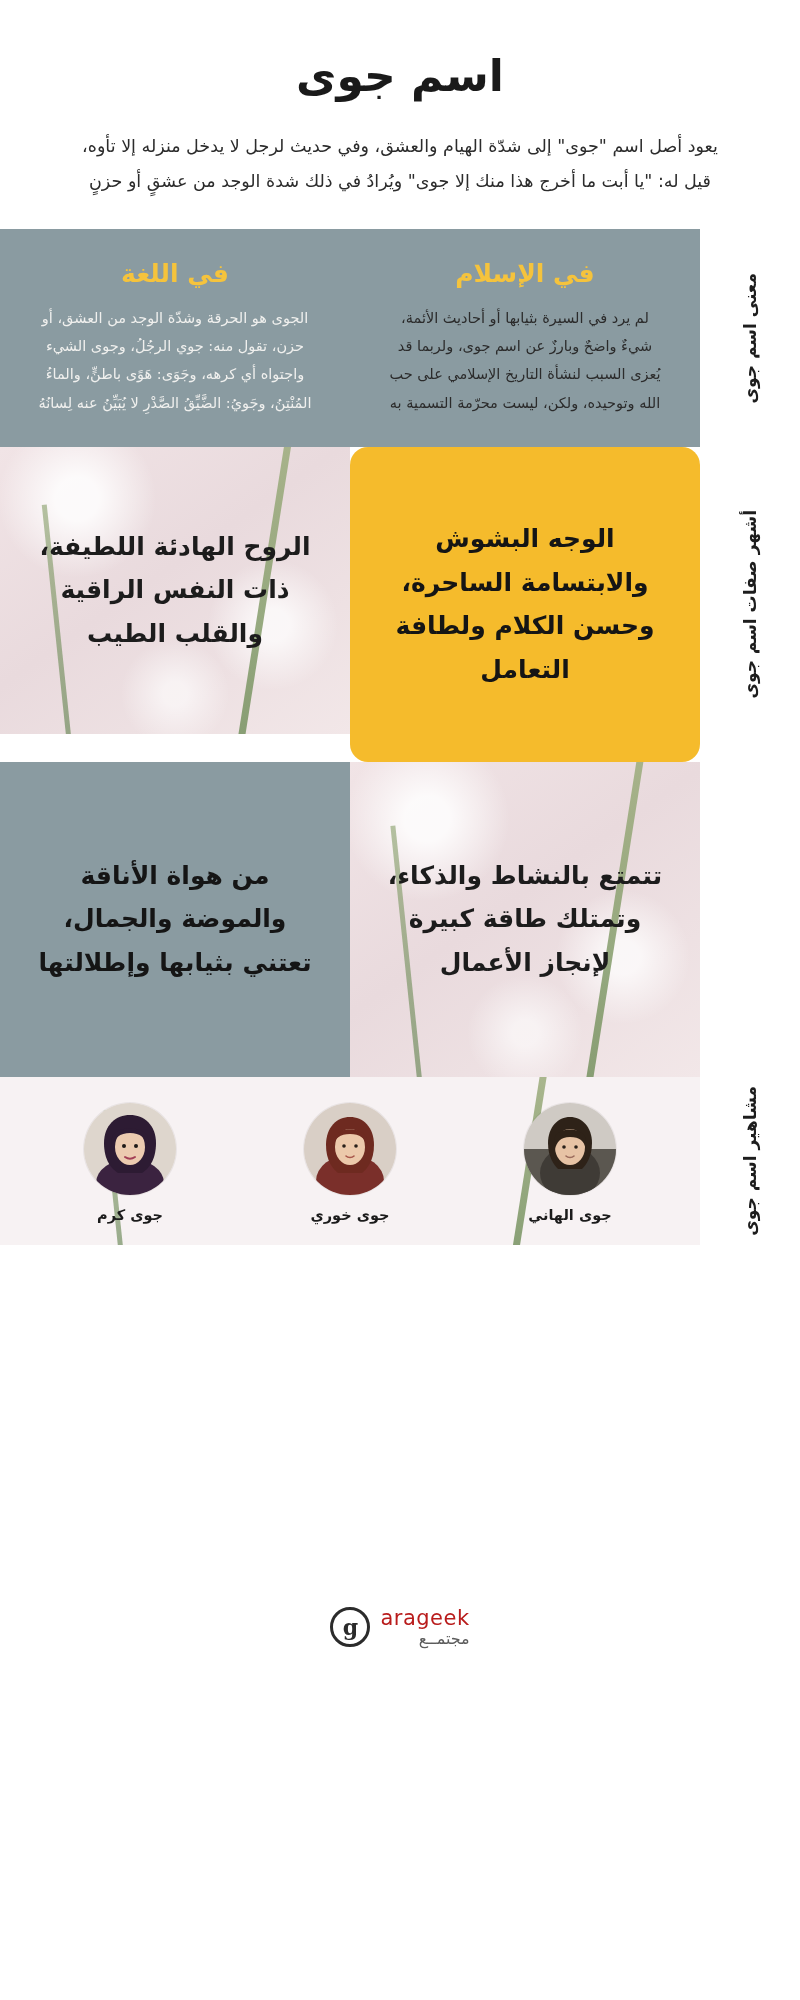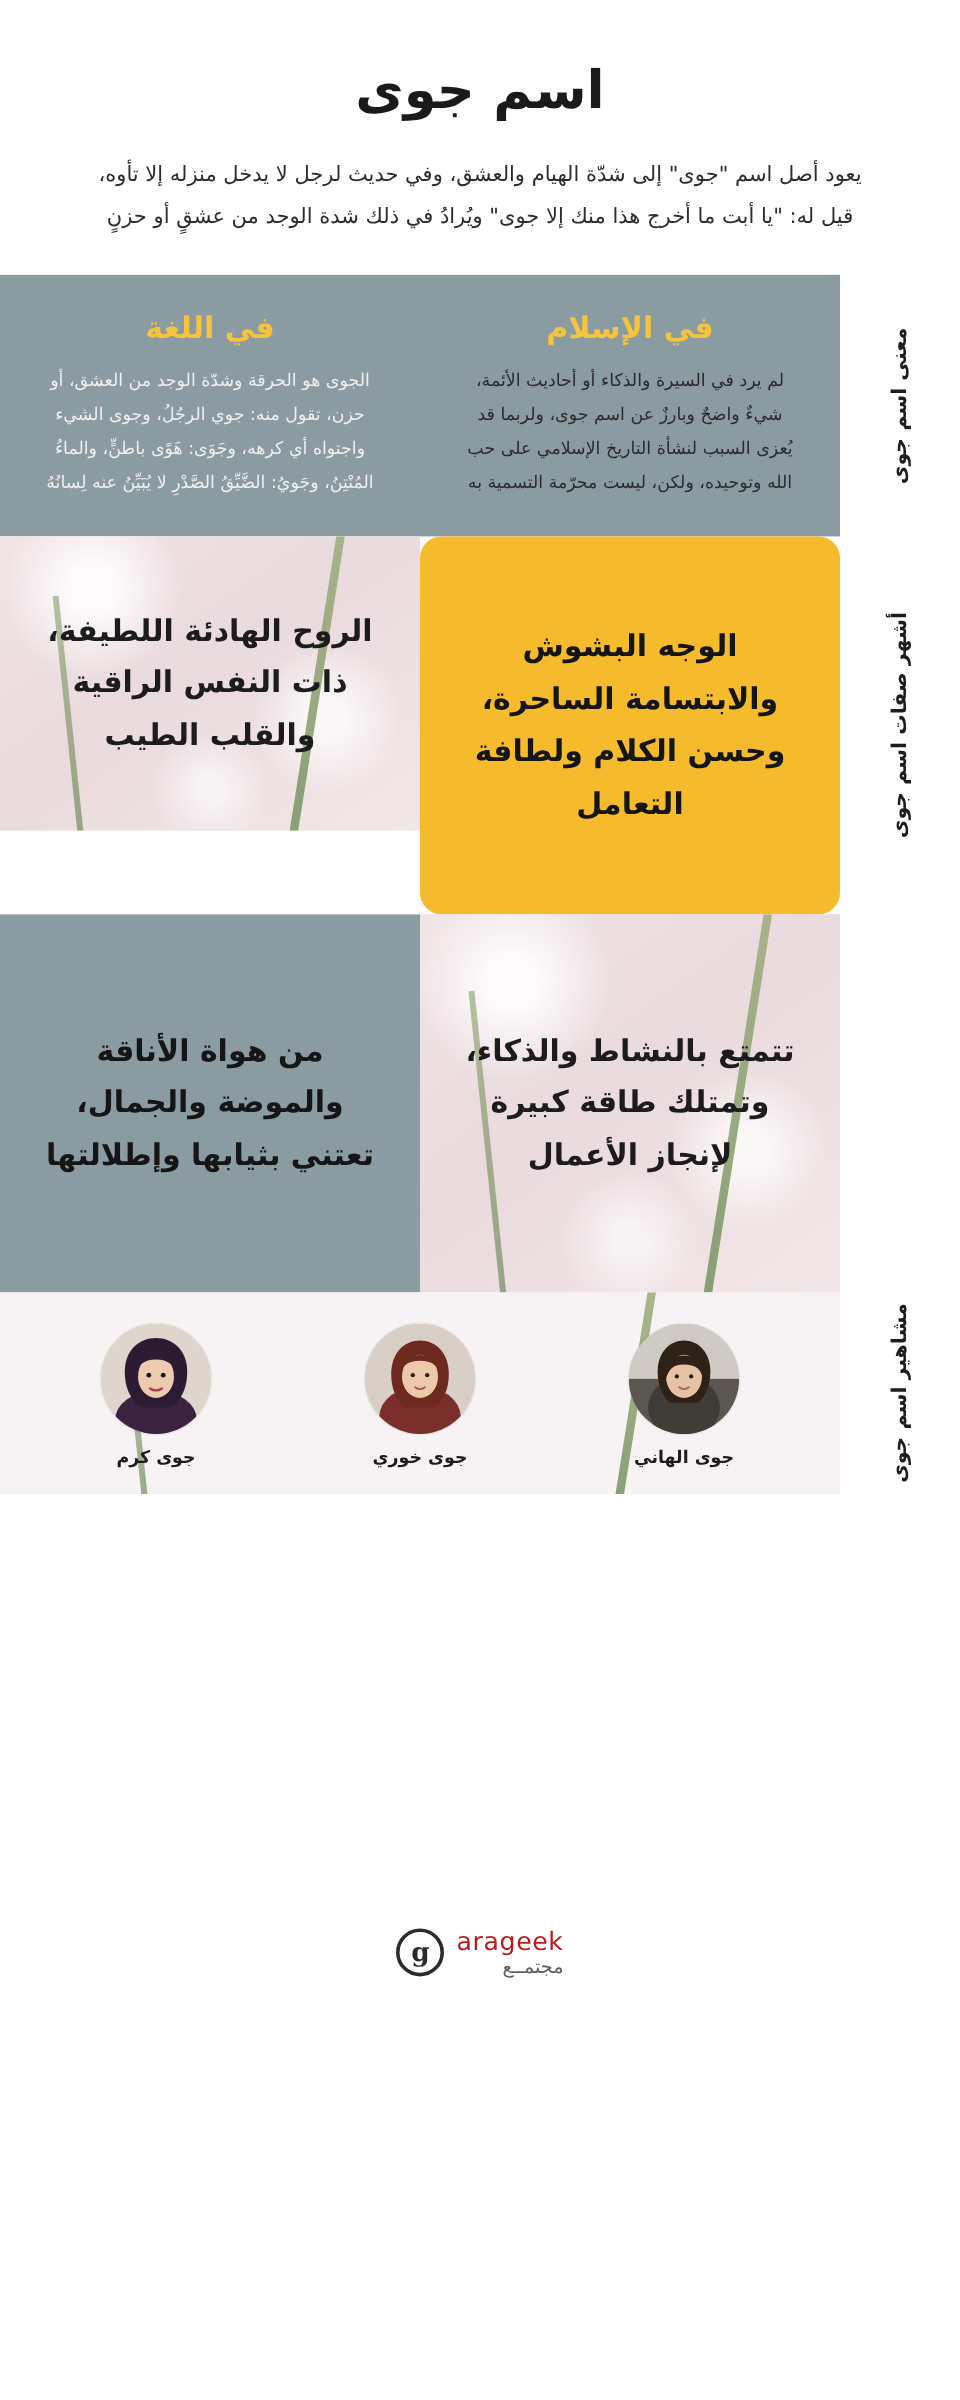--- a/index.html
+++ b/index.html
@@ -255,21 +255,21 @@
   <div class="grid">
     <div class="row">
 
       <div class="vlabel">
         <span>معنى اسم جوى</span>
       </div>
 
       <div class="cell overlay-slate">
         <div class="cell-inner">
           <div class="cell-title">في الإسلام</div>
-          <div class="cell-body-small cell-body-slate" style="color:#2b2b2b;">لم يرد في السيرة والذكاء أو أحاديث الأئمة، شيءٌ واضحٌ وبارزٌ عن اسم جوى، ولربما قد يُعزى السبب لنشأة التاريخ الإسلامي على حب الله وتوحيده، ولكن، ليست محرّمة التسمية به</div>
+          <div class="cell-body-small cell-body-slate" style="color:#2b2b2b;">لم يرد في السيرة بثيابها أو أحاديث الأئمة، شيءٌ واضحٌ وبارزٌ عن اسم جوى، ولربما قد يُعزى السبب لنشأة التاريخ الإسلامي على حب الله وتوحيده، ولكن، ليست محرّمة التسمية به</div>
         </div>
       </div>
 
       <div class="cell overlay-slate">
         <div class="cell-inner">
           <div class="cell-title">في اللغة</div>
           <div class="cell-body-small cell-body-slate">الجوى هو الحرقة وشدّة الوجد من العشق، أو حزن، تقول منه: جوي الرجُلُ، وجوى الشيء واجتواه أي كرهه، وجَوَى: هَوًى باطنٍّ، والماءُ المُنْتِنُ، وجَويُ: الضَّيِّقُ الصَّدْرِ لا يُبَيِّنُ عنه لِسانُهُ</div>
         </div>
       </div>
 
@@ -280,21 +280,21 @@
 
     <div class="row">
       <div class="vlabel">
         <span>أشهر صفات اسم جوى</span>
       </div>
       <div class="cell overlay-yellow" style="height:315px;">
         <div class="cell-inner">
           <div class="trait-text on-dark">الوجه البشوش والابتسامة الساحرة، وحسن الكلام ولطافة التعامل</div>
         </div>
       </div>
-      <div class="cell floral" style="height:245px;">
+      <div class="cell floral" style="height:287px;">
         <div class="cell-inner">
           <div class="trait-text">الروح الهادئة اللطيفة، ذات النفس الراقية والقلب الطيب</div>
         </div>
       </div>
     </div>
 
     <div class="row">
       <div class="vlabel">
         <span style="visibility:hidden;">.</span>
       </div>

